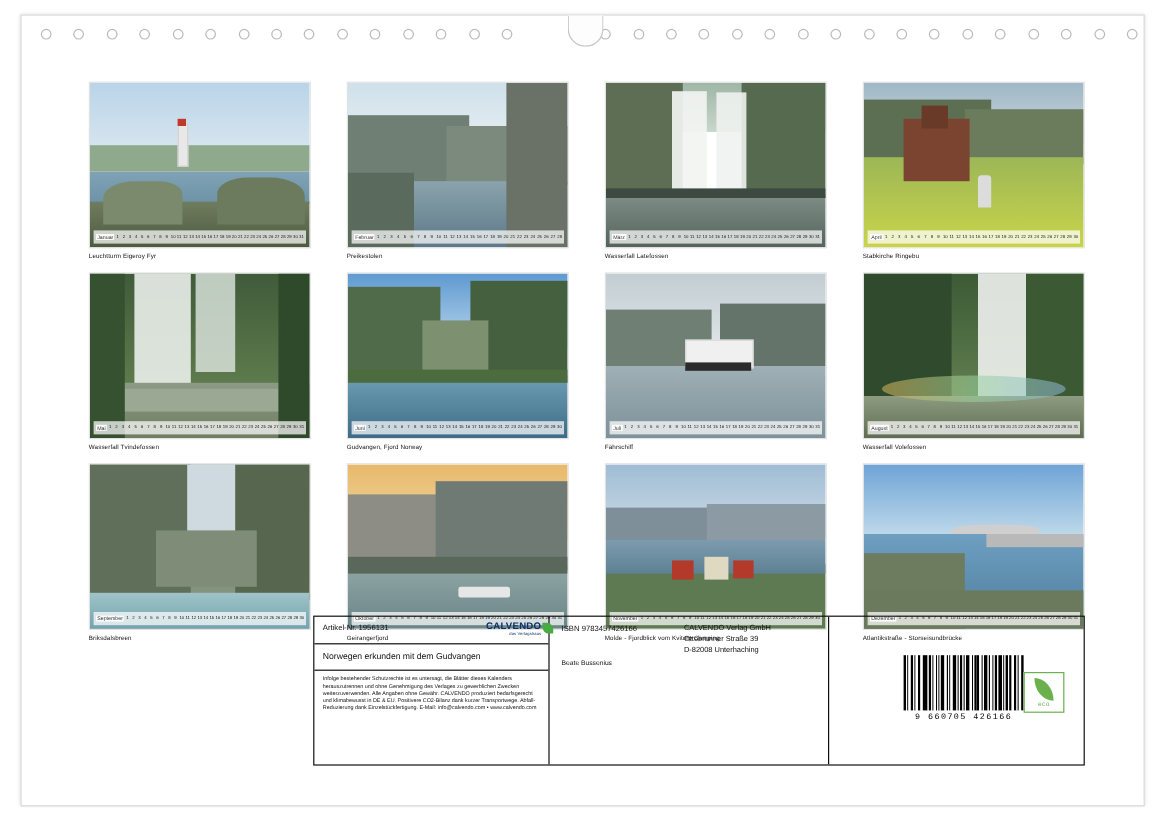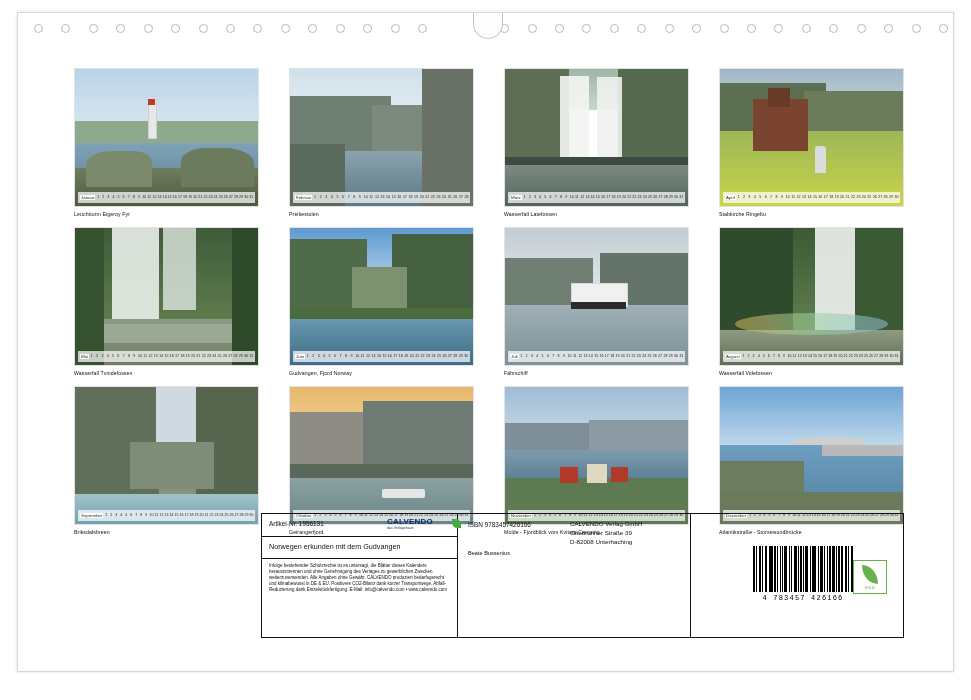--- a/index.html
+++ b/index.html
@@ -171,20 +171,21 @@
   .artikel {
     font-size: 6.4px;
     color: #111;
     padding: 6px 0 0 7px;
   }
   .calvendo-logo {
     position: absolute;
     right: 6px;
     top: 4px;
     width: 64px;
+    text-align: right;
   }
   .cal-word {
     font-size: 8px;
     font-weight: bold;
     color: #0b2f6b;
     letter-spacing: 0.2px;
     line-height: 1;
   }
   .cal-sub {
     font-size: 3.4px;
@@ -1037,21 +1038,21 @@
                 <i style="width:2px"></i>
                 <i style="width:1px;background:#fff"></i>
               <i style="width:2px"></i>
                 <i style="width:2px;background:#fff"></i>
                 <i style="width:3px"></i>
                 <i style="width:1px;background:#fff"></i>
               <i style="width:1px"></i>
                 <i style="width:2px;background:#fff"></i>
                 <i style="width:2px"></i>
             </div>
-            <div class="barcode-num">4 783457 426166</div>
+            <div class="barcode-num">9 660705 426166</div>
           </div>
           <div class="eco-badge">
             <div class="leaf"></div>
             <div class="word">eco</div>
           </div>
         </div>
       </div>
     </div>
 
   </div>

